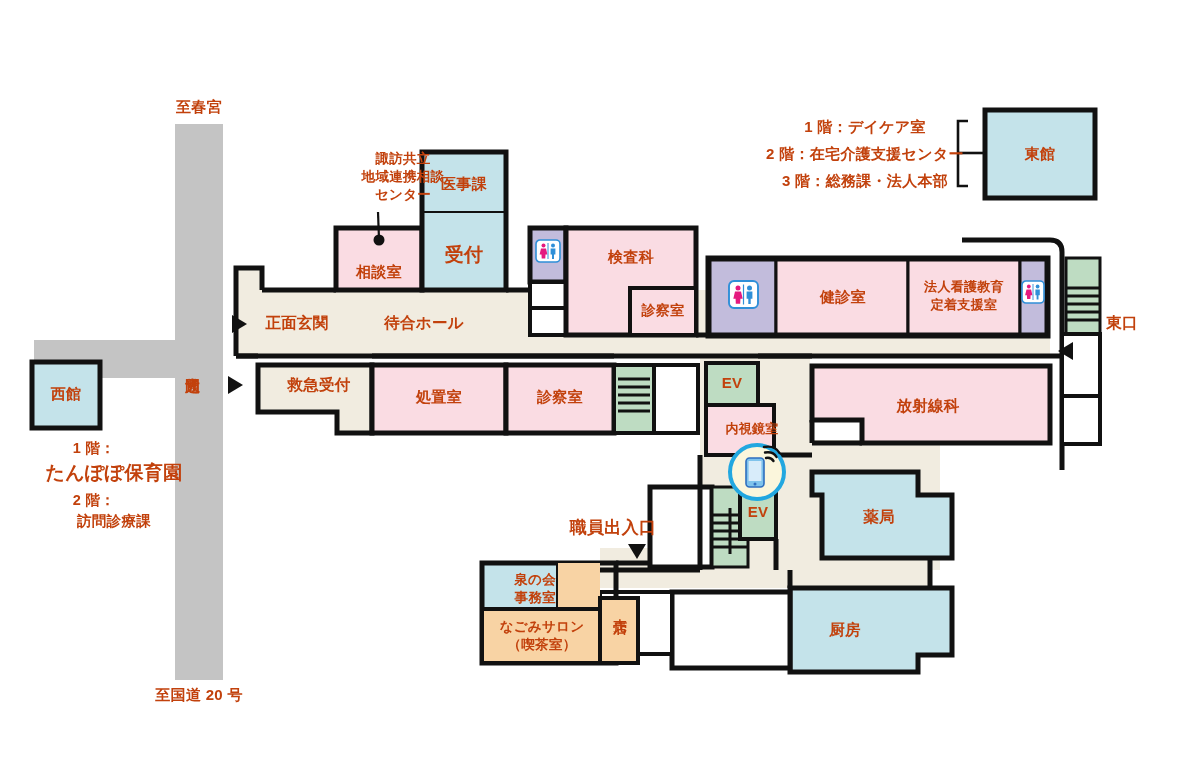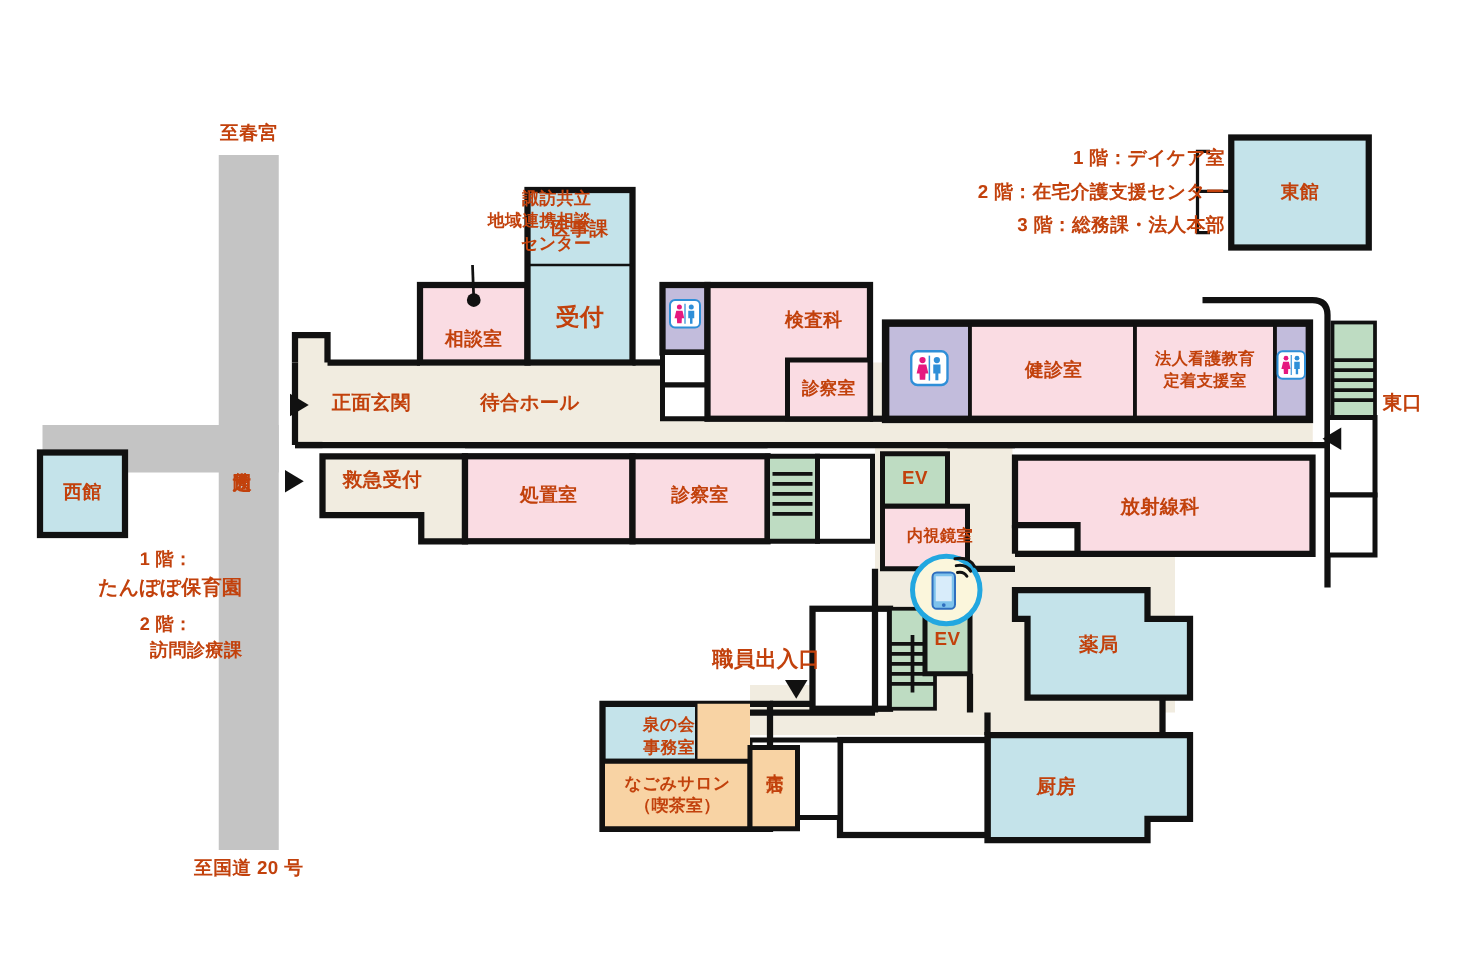--- a/index.html
+++ b/index.html
@@ -20,21 +20,21 @@
     white-space:pre;
     pointer-events:none;
     letter-spacing:0.3px;
   }
   .lbl.vert{
     writing-mode:vertical-rl;
     text-orientation:upright;
     white-space:nowrap;
     line-height:1.1;
   }
-  .lbl.left{text-align:right;}
+  .lbl.left{text-align:center;}
 </style>
 </head>
 <body>
 
 <svg id="map" viewBox="0 0 1180 774">
   <defs>
     <g id="stair-lines">
       <rect x="0" y="0" width="46" height="40" fill="none"></rect>
     </g>
   </defs>
@@ -320,39 +320,39 @@
 <div class="lbl" style="left:157px;top:98px;width:84px;font-size:15px;">至春宮</div>
 <div class="lbl" style="left:137px;top:686px;width:124px;font-size:15px;">至国道 20 号</div>
 <div class="lbl vert" style="left:184px;top:366px;font-size:15px;">大門通り</div>
 
 <div class="lbl left" style="left:333px;top:150px;width:140px;font-size:13.5px;line-height:1.32;">諏訪共立
 地域連携相談
 センター</div>
 
 <div class="lbl" style="left:36px;top:385px;width:60px;font-size:15px;">西館</div>
 <div class="lbl left" style="left:34px;top:440px;width:120px;font-size:14.5px;">1 階：</div>
-<div class="lbl left" style="left:34px;top:461px;width:160px;font-size:16px;">たんぽぽ保育園</div>
+<div class="lbl left" style="left:34px;top:461px;width:160px;font-size:19px;">たんぽぽ保育園</div>
 <div class="lbl left" style="left:34px;top:492px;width:120px;font-size:14.5px;">2 階：</div>
 <div class="lbl left" style="left:34px;top:513px;width:160px;font-size:14.5px;">訪問診療課</div>
 
 <div class="lbl" style="left:1000px;top:145px;width:80px;font-size:15px;">東館</div>
 <div class="lbl left" style="left:750px;top:118px;width:230px;font-size:15px;">1 階：デイケア室</div>
 <div class="lbl left" style="left:750px;top:145px;width:230px;font-size:15px;">2 階：在宅介護支援センター</div>
 <div class="lbl left" style="left:750px;top:172px;width:230px;font-size:15px;">3 階：総務課・法人本部</div>
 
 <div class="lbl" style="left:252px;top:314px;width:90px;font-size:15.5px;">正面玄関</div>
-<div class="lbl" style="left:258px;top:376px;width:96px;font-size:15.5px;font-family:Liberation Serif, serif;">救急受付</div>
+<div class="lbl" style="left:271px;top:376px;width:96px;font-size:15.5px;font-family:Liberation Serif, serif;">救急受付</div>
 <div class="lbl" style="left:553px;top:518px;width:120px;font-size:17px;">職員出入口</div>
 <div class="lbl" style="left:1046px;top:314px;width:56px;font-size:15.5px;padding-left:48px;">東口</div>
 
 <div class="lbl" style="left:341px;top:263px;width:76px;font-size:15px;">相談室</div>
 <div class="lbl" style="left:428px;top:175px;width:72px;font-size:15px;">医事課</div>
 <div class="lbl" style="left:428px;top:243px;width:72px;font-size:19px;">受付</div>
 <div class="lbl" style="left:372px;top:314px;width:104px;font-size:15.5px;">待合ホール</div>
-<div class="lbl" style="left:598px;top:248px;width:106px;font-size:15px;">検査科</div>
+<div class="lbl" style="left:578px;top:248px;width:106px;font-size:15px;">検査科</div>
 <div class="lbl" style="left:632px;top:302px;width:62px;font-size:14px;">診察室</div>
 <div class="lbl" style="left:790px;top:288px;width:106px;font-size:15px;">健診室</div>
 <div class="lbl" style="left:908px;top:278px;width:112px;font-size:13px;line-height:1.35;">法人看護教育
 定着支援室</div>
 <div class="lbl" style="left:396px;top:388px;width:86px;font-size:15px;">処置室</div>
 <div class="lbl" style="left:522px;top:388px;width:76px;font-size:15px;">診察室</div>
 <div class="lbl" style="left:708px;top:421px;width:64px;font-size:13px;margin-left:12px;">内視鏡室</div>
 <div class="lbl" style="left:872px;top:397px;width:112px;font-size:15.5px;">放射線科</div>
 <div class="lbl" style="left:844px;top:508px;width:70px;font-size:15.5px;">薬局</div>
 <div class="lbl" style="left:810px;top:621px;width:70px;font-size:15.5px;">厨房</div>

